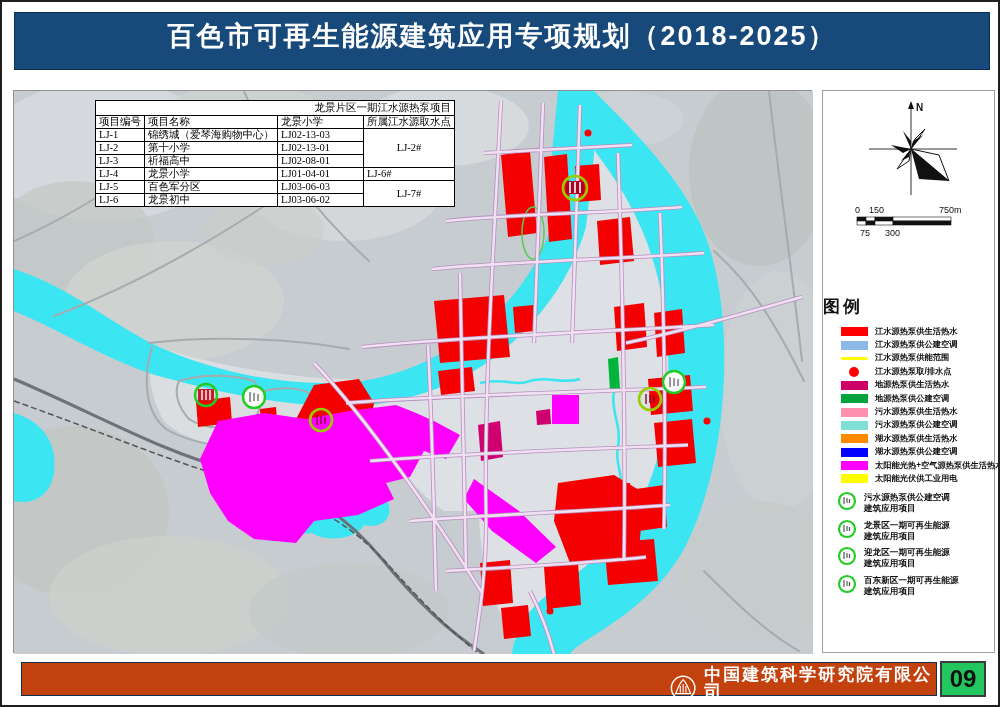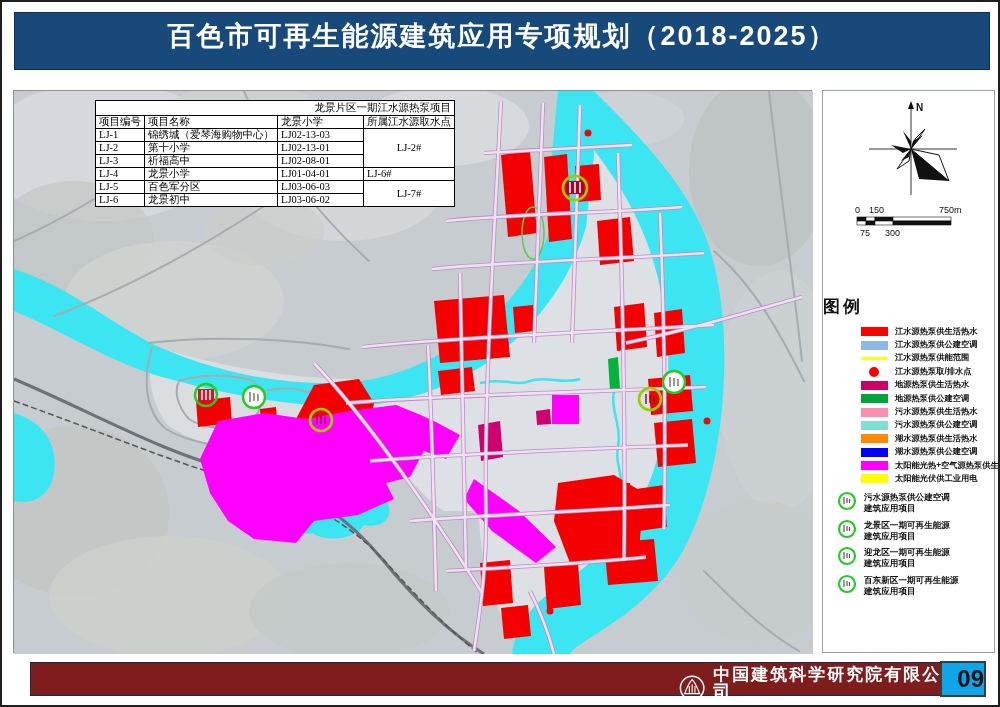--- a/index.html
+++ b/index.html
@@ -17,37 +17,37 @@
           font-size:10.5px;color:#000;border:1px solid #000;}
   .ptable td{border:1px solid #000;padding:0 3px;height:12px;line-height:12px;white-space:nowrap;}
   .ptable .tt{text-align:right;height:14px;line-height:14px;}
   .ptable .ctr{text-align:center;}
   
   .panel{position:absolute;left:820px;top:88px;width:173px;height:563px;border:1px solid #9aa0a5;box-sizing:border-box;background:#fff;}
   .compass{position:absolute;left:38px;top:8px;}
   .scalebar{position:absolute;left:24px;top:112px;}
   .lg-title{position:absolute;left:0;width:100%;top:204px;font-size:17px;font-weight:bold;color:#111;letter-spacing:3px;}
   .lg-list{position:absolute;left:18px;top:234px;width:150px;}
-  .lg-row{display:flex;align-items:center;height:13.4px;margin-left:20px;}
+  .lg-row{display:flex;align-items:center;height:13.4px;}
   .lg-sw{width:27px;height:9px;flex:0 0 27px;margin-right:7px;}
   .lg-line{height:3px !important;border-radius:2px;}
   .lg-dot{width:10px !important;height:10px !important;flex:0 0 10px !important;border-radius:50%;margin-left:8px;margin-right:16px;}
   .lg-lb{font-size:8.6px;color:#111;font-weight:bold;white-space:nowrap;transform:scale(.96);transform-origin:left center;}
   .pj-list{position:absolute;left:14px;top:400px;width:156px;}
   .pj-row{display:flex;align-items:center;margin-bottom:3.5px;}
   .pj-ic{flex:0 0 22px;margin-right:5px;}
   .pj-tx{font-size:8.6px;font-weight:bold;color:#111;line-height:11px;white-space:nowrap;}
   
-  .ftr{position:absolute;left:28px;top:660px;width:916px;height:34px;background:#7f1d1d;border:1px solid #0d2f52;box-sizing:border-box;}
+  .ftr{position:absolute;left:19px;top:660px;width:916px;height:34px;background:#c2410c;border:1px solid #0d2f52;box-sizing:border-box;}
   .ftr-block{position:absolute;left:648px;top:3px;display:flex;align-items:center;}
   .ftr-logo{margin-right:8px;}
   .ftr-cn{color:#fff;font-size:17px;font-weight:bold;letter-spacing:2px;line-height:17px;}
   .ftr-en{color:#fff;font-size:9.5px;font-weight:bold;letter-spacing:.5px;line-height:10px;}
-  .pagenum{position:absolute;left:938px;top:659px;width:46px;height:36px;background:#0ea5e9;border:2px solid #3c3c3c;
-           box-sizing:border-box;text-align:right;line-height:32px;font-size:24px;font-weight:bold;color:#111;}
+  .pagenum{position:absolute;left:938px;top:659px;width:46px;height:36px;background:#22c55e;border:2px solid #3c3c3c;
+           box-sizing:border-box;text-align:center;line-height:32px;font-size:24px;font-weight:bold;color:#111;}
 </style>
 </head>
 <body>
 
 <div class="page">
 
   <div class="hdr">
     <div class="hdr-title">百色市可再生能源建筑应用专项规划（2018-2025）</div>
   </div>
 

